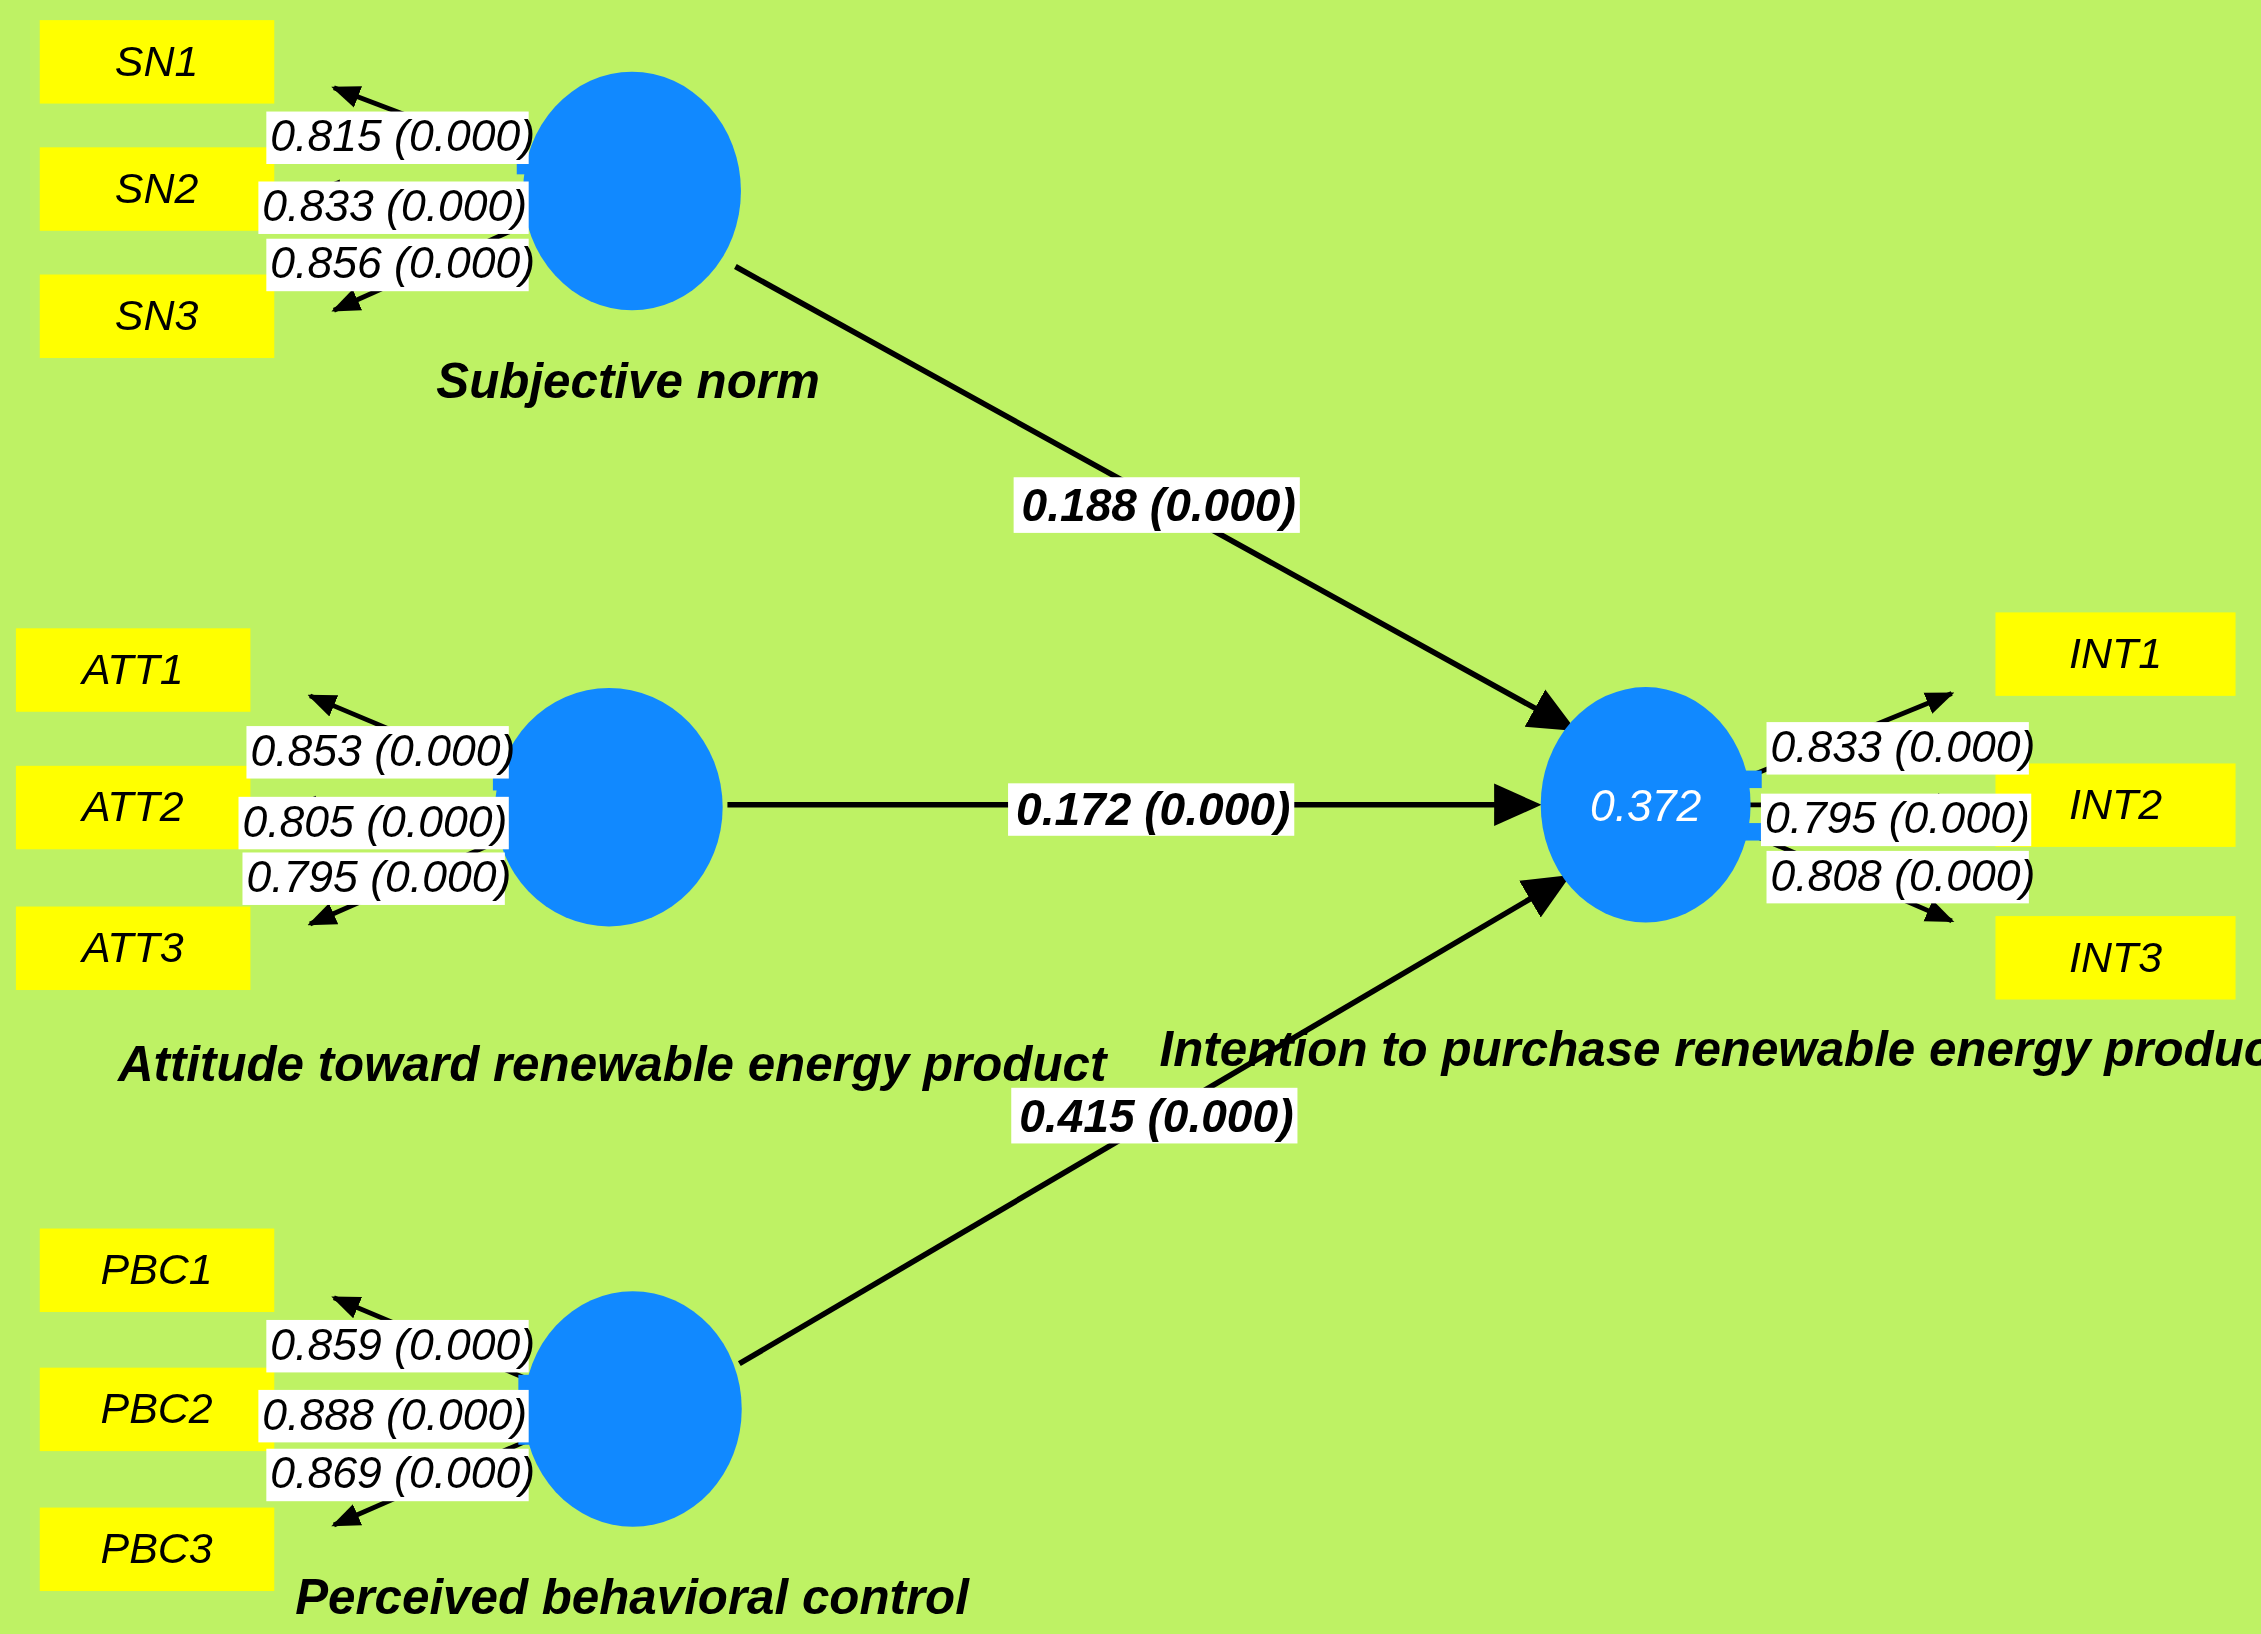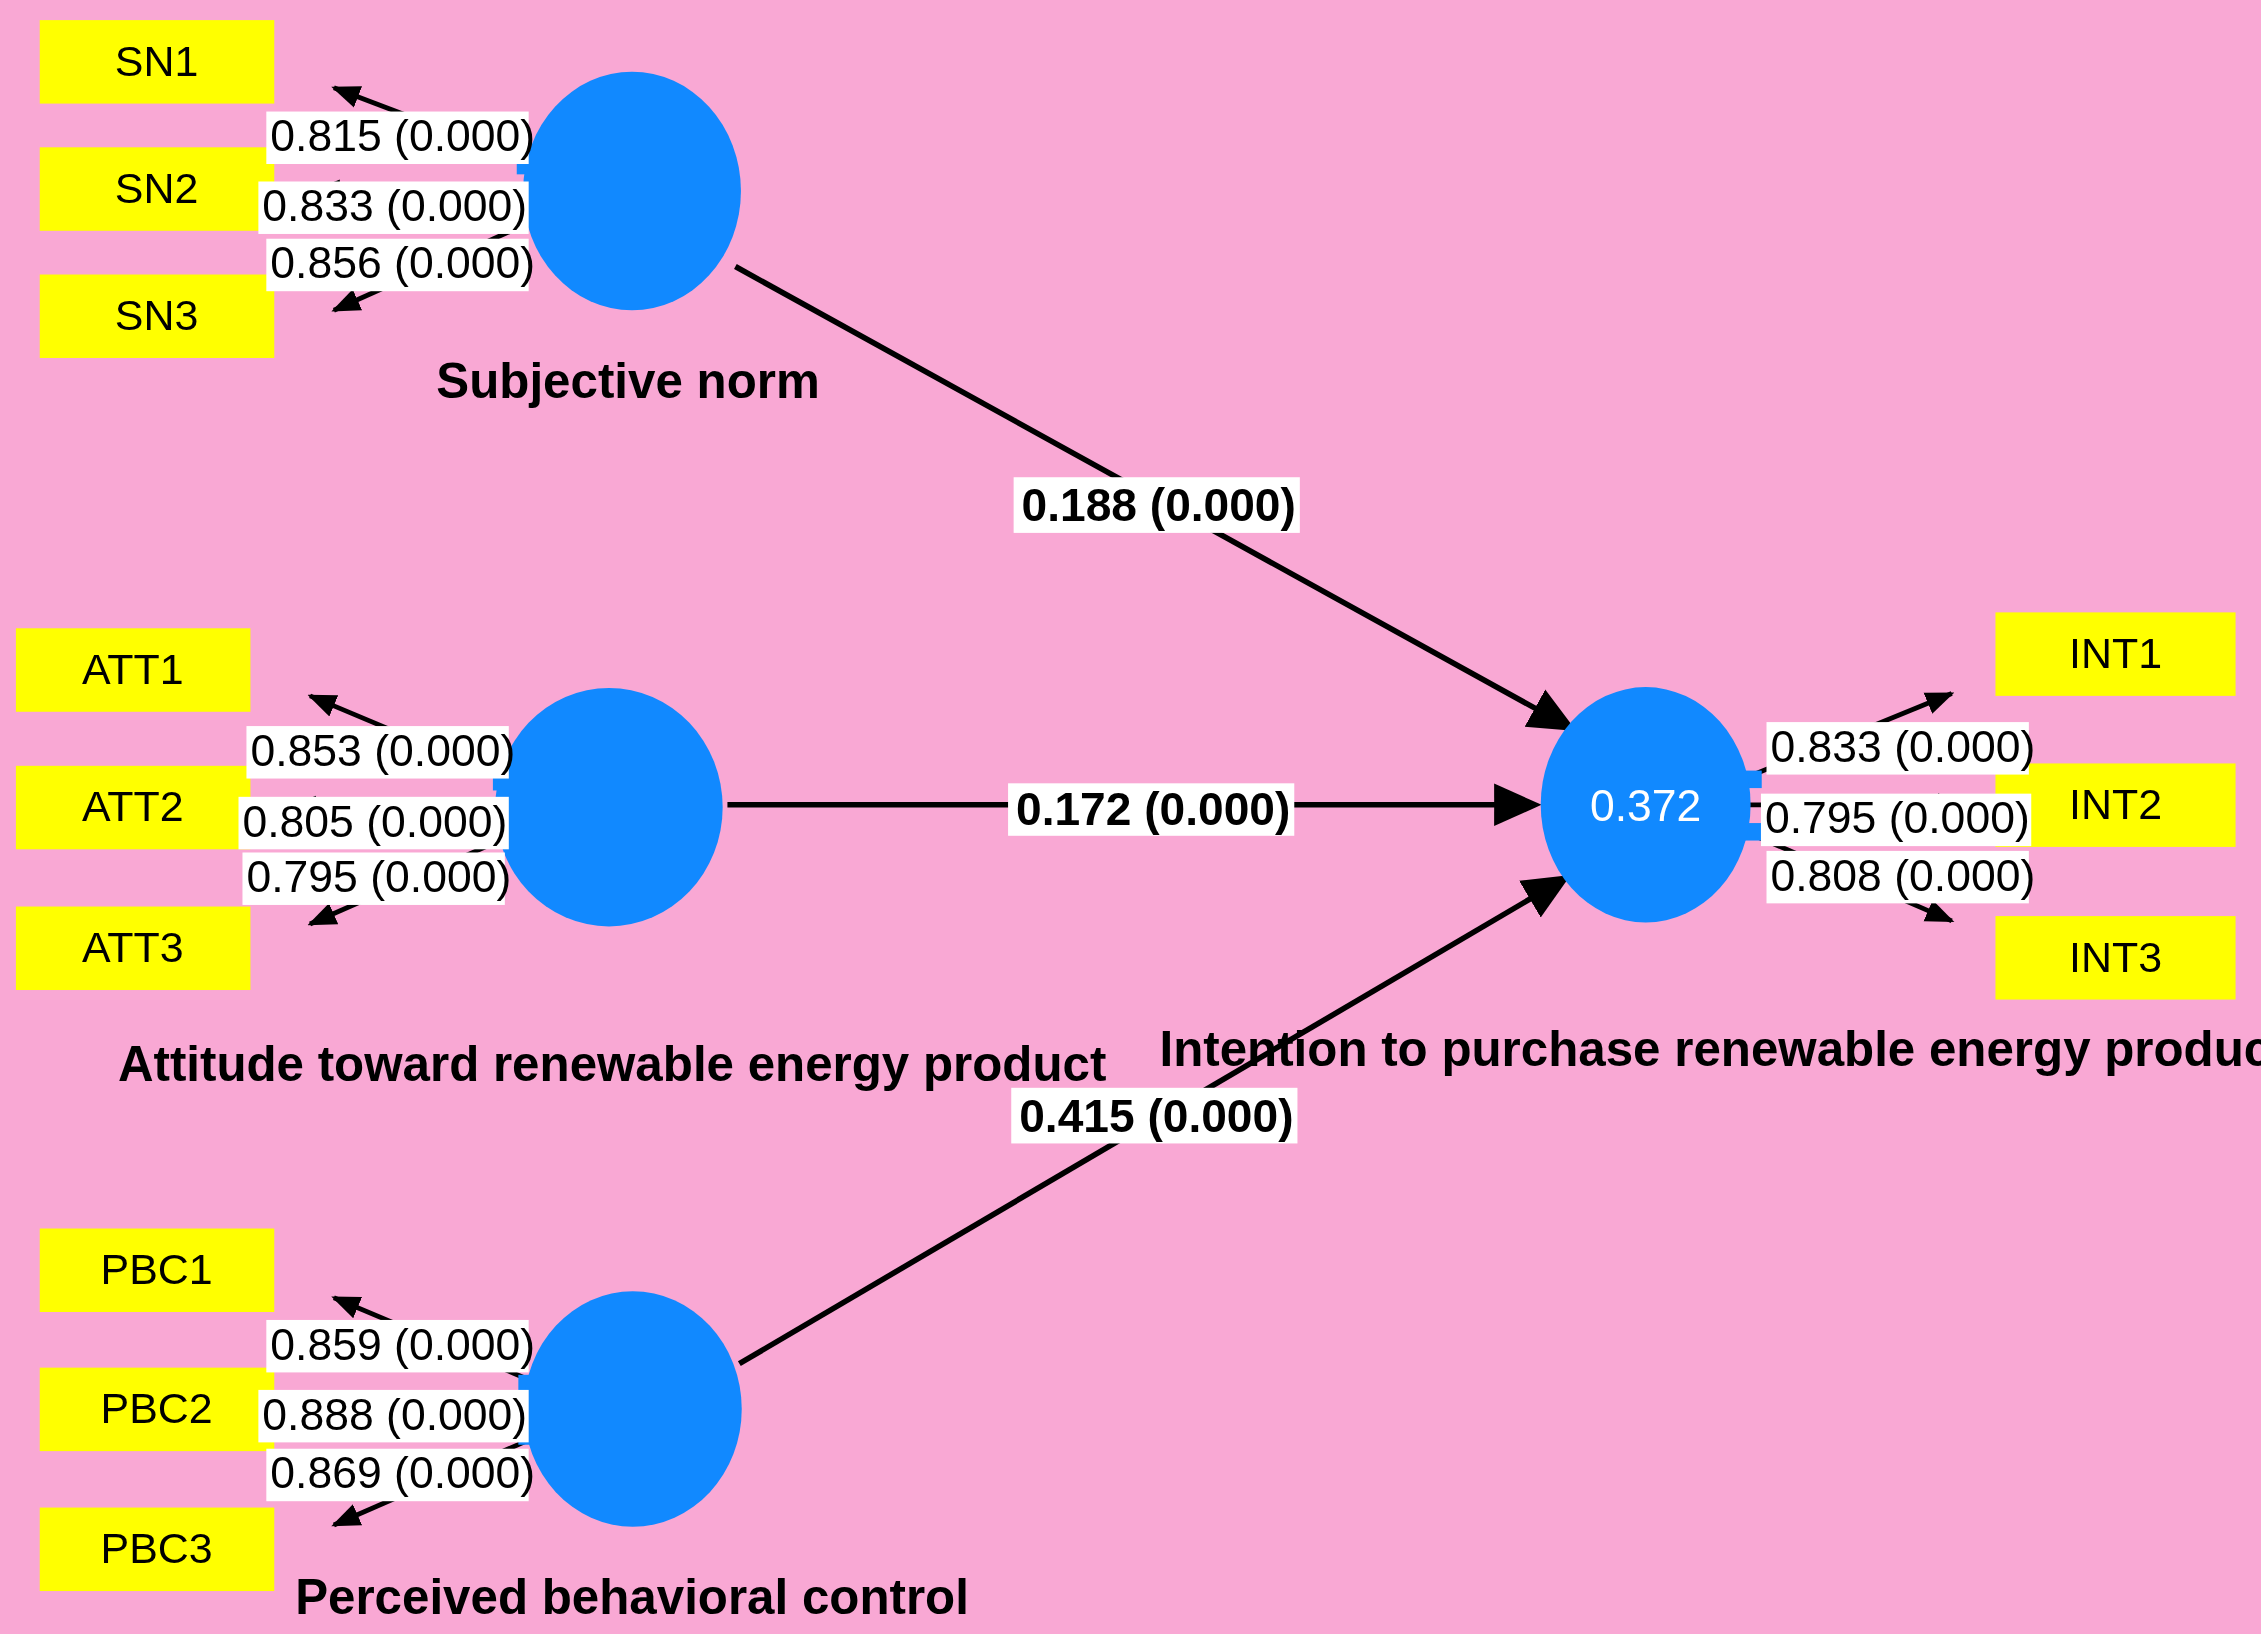--- a/index.html
+++ b/index.html
@@ -1,17 +1,17 @@
 <!DOCTYPE html>
 <html style="font-size:12.7px"><head>
 <meta charset="utf-8">
 <style>
   html,body{margin:0;padding:0;background:#ffffff;}
   body{font-family:"Liberation Sans",sans-serif;}
-  #stage{position:relative;width:2261px;height:1635px;background:#f9a8d4;overflow:hidden;}
+  #stage{position:relative;width:2261px;height:1635px;background:#bef264;overflow:hidden;font-style:italic;}
   svg#diagram{position:absolute;top:0;left:0;width:2261px;height:1635px;}
   .ind-box{fill:#FFFF00;stroke:none;}
   .lv-node{fill:#1189FF;stroke:none;}
   .edge{stroke:#000000;fill:none;stroke-width:7;}
   .edge-thin{stroke:#000000;fill:none;stroke-width:6;}
   .stub{stroke:#1189FF;fill:none;stroke-width:22;}
   text{font-family:"Liberation Sans",sans-serif;}
   .ind-label{font-size:54px;fill:#000;font-weight:400;}
   .load-label{font-size:56px;fill:#000;font-weight:400;}
   .path-label{font-size:58px;fill:#000;font-weight:700;}

